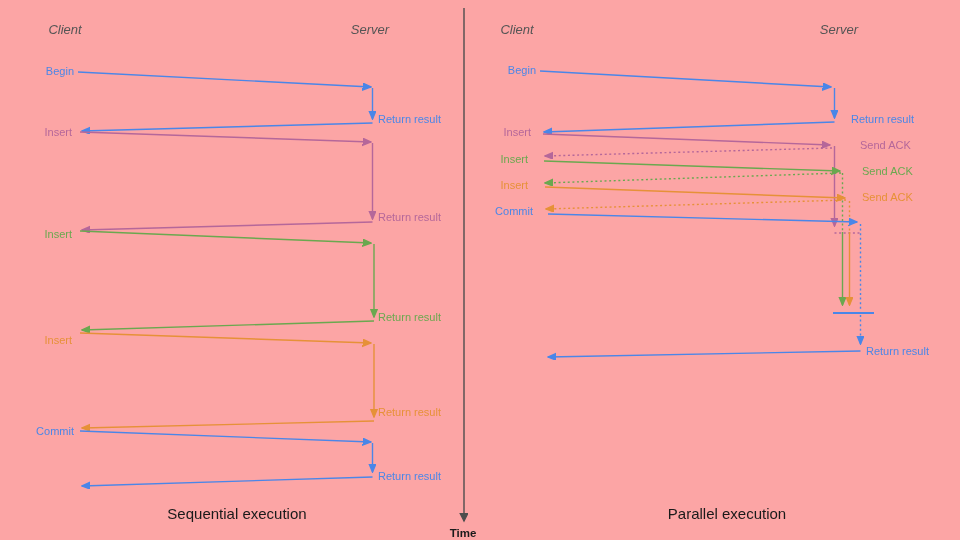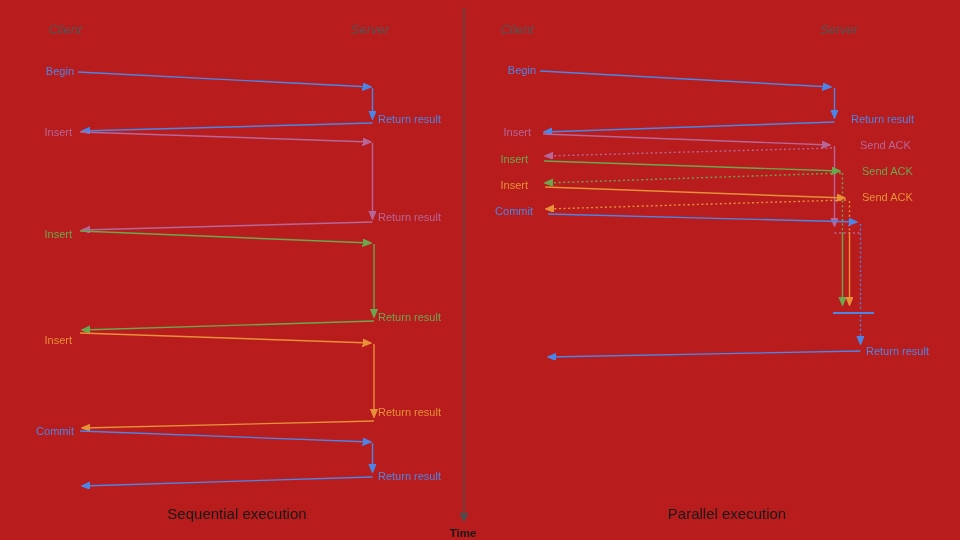--- a/index.html
+++ b/index.html
@@ -1,16 +1,16 @@
 <!DOCTYPE html>
 <html><head>
 <meta charset="utf-8">
 <style>
   html,body{margin:0;padding:0;background:#ffffff;}
-  .canvas-wrap{width:960px;height:540px;position:relative;background:#b91c1c;overflow:hidden;}
+  .canvas-wrap{width:960px;height:540px;position:relative;background:#fca5a5;overflow:hidden;}
   svg{display:block;font-family:"Liberation Sans",sans-serif;}
   text{font-family:"Liberation Sans",sans-serif;}
   .msg-label{font-size:11px;}
   .hdr{font-size:13px;font-style:italic;}
   .caption{font-size:15px;}
   .time-label{font-size:11.5px;font-weight:600;}
   .thin{stroke-width:1.4;fill:none;}
   .thick{stroke-width:2.2;fill:none;}
   .dotted{stroke-dasharray:2 2.6;}
 </style>

